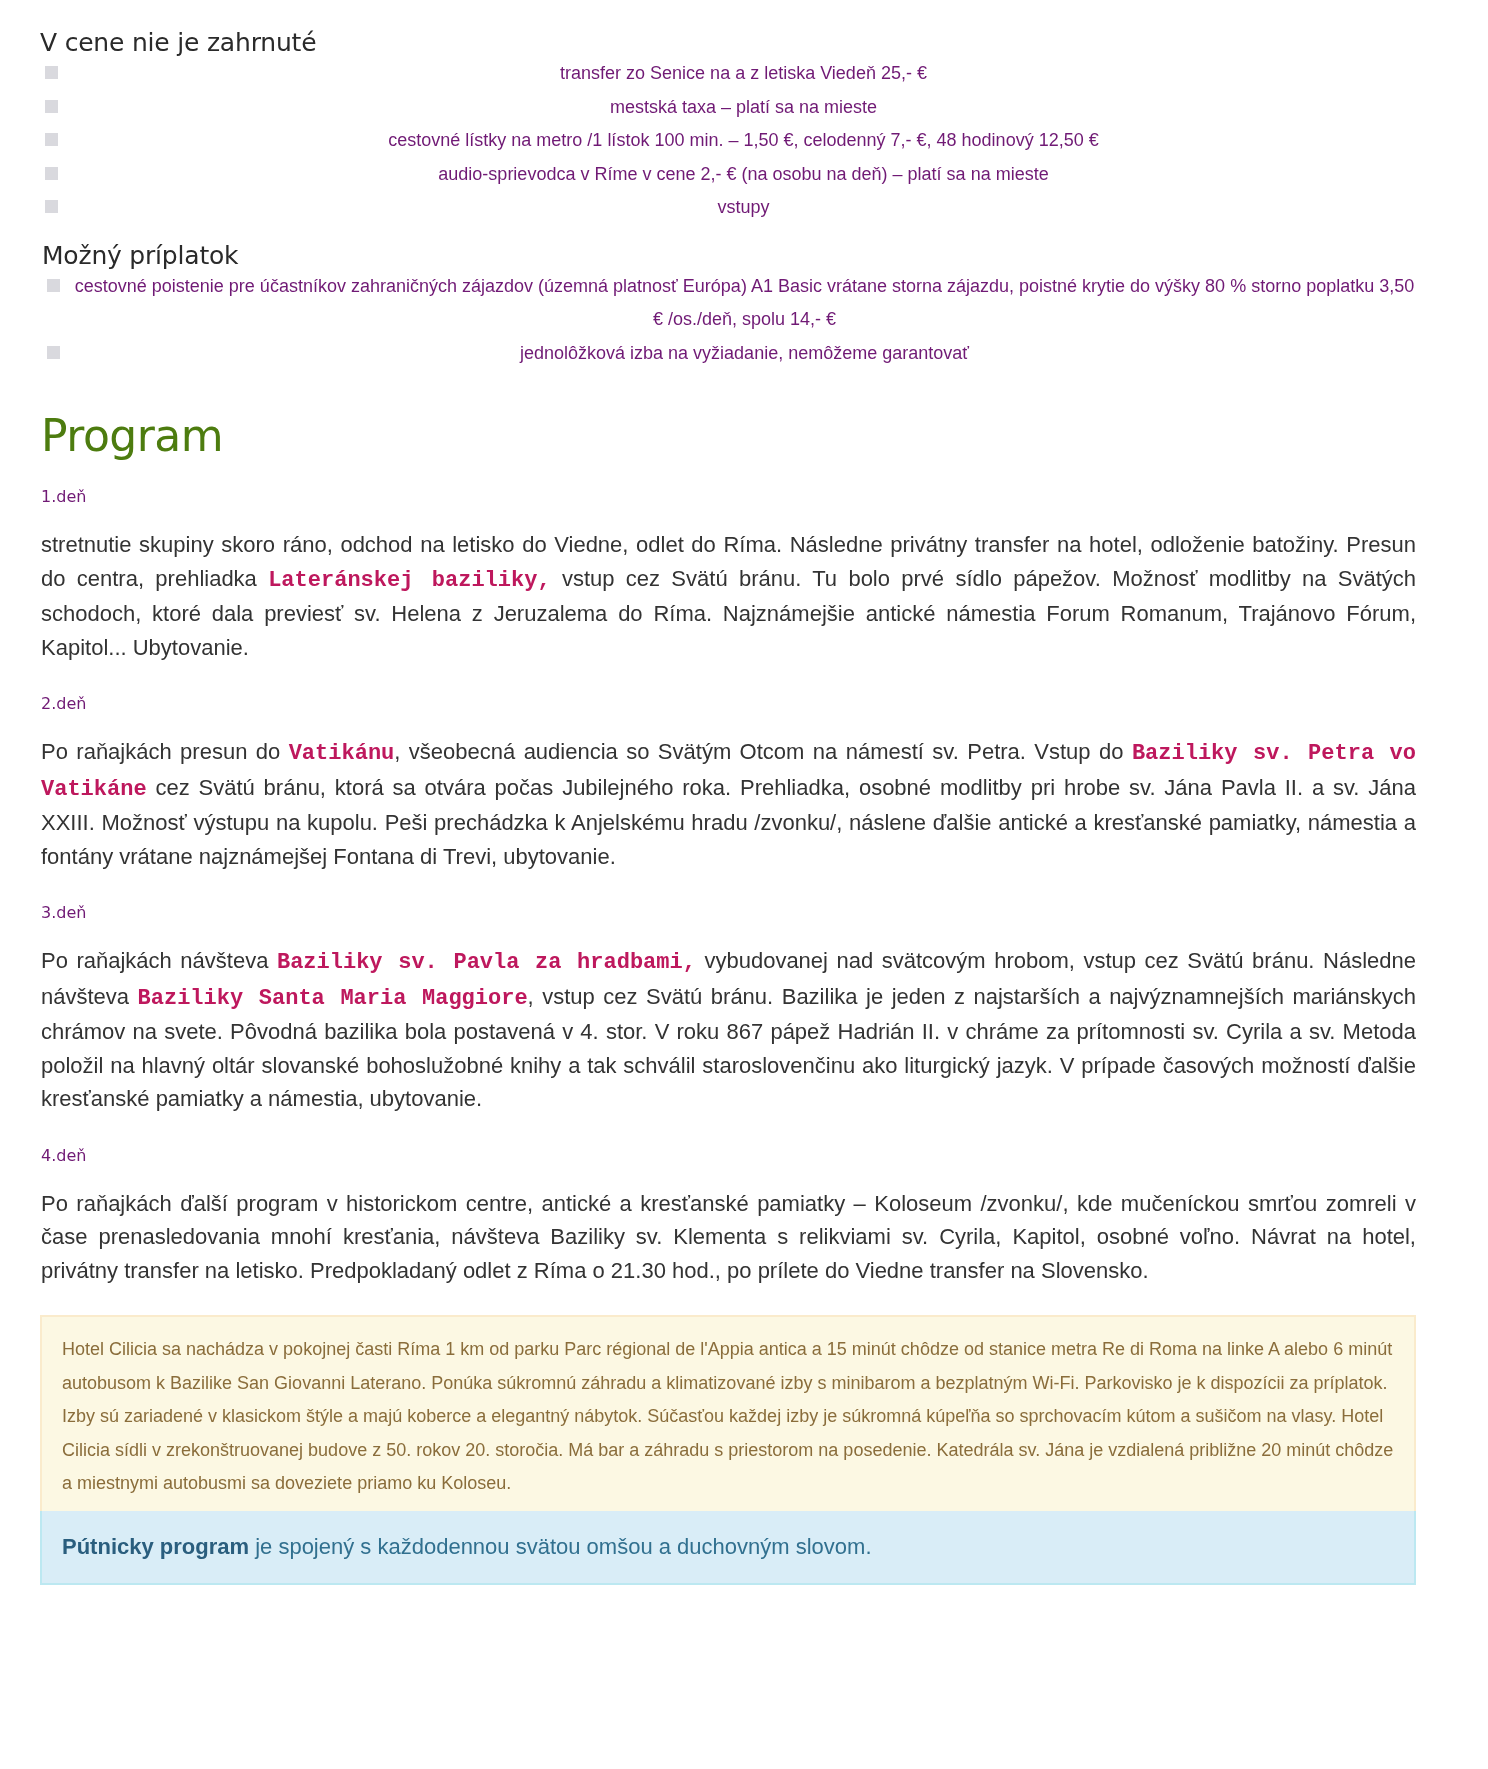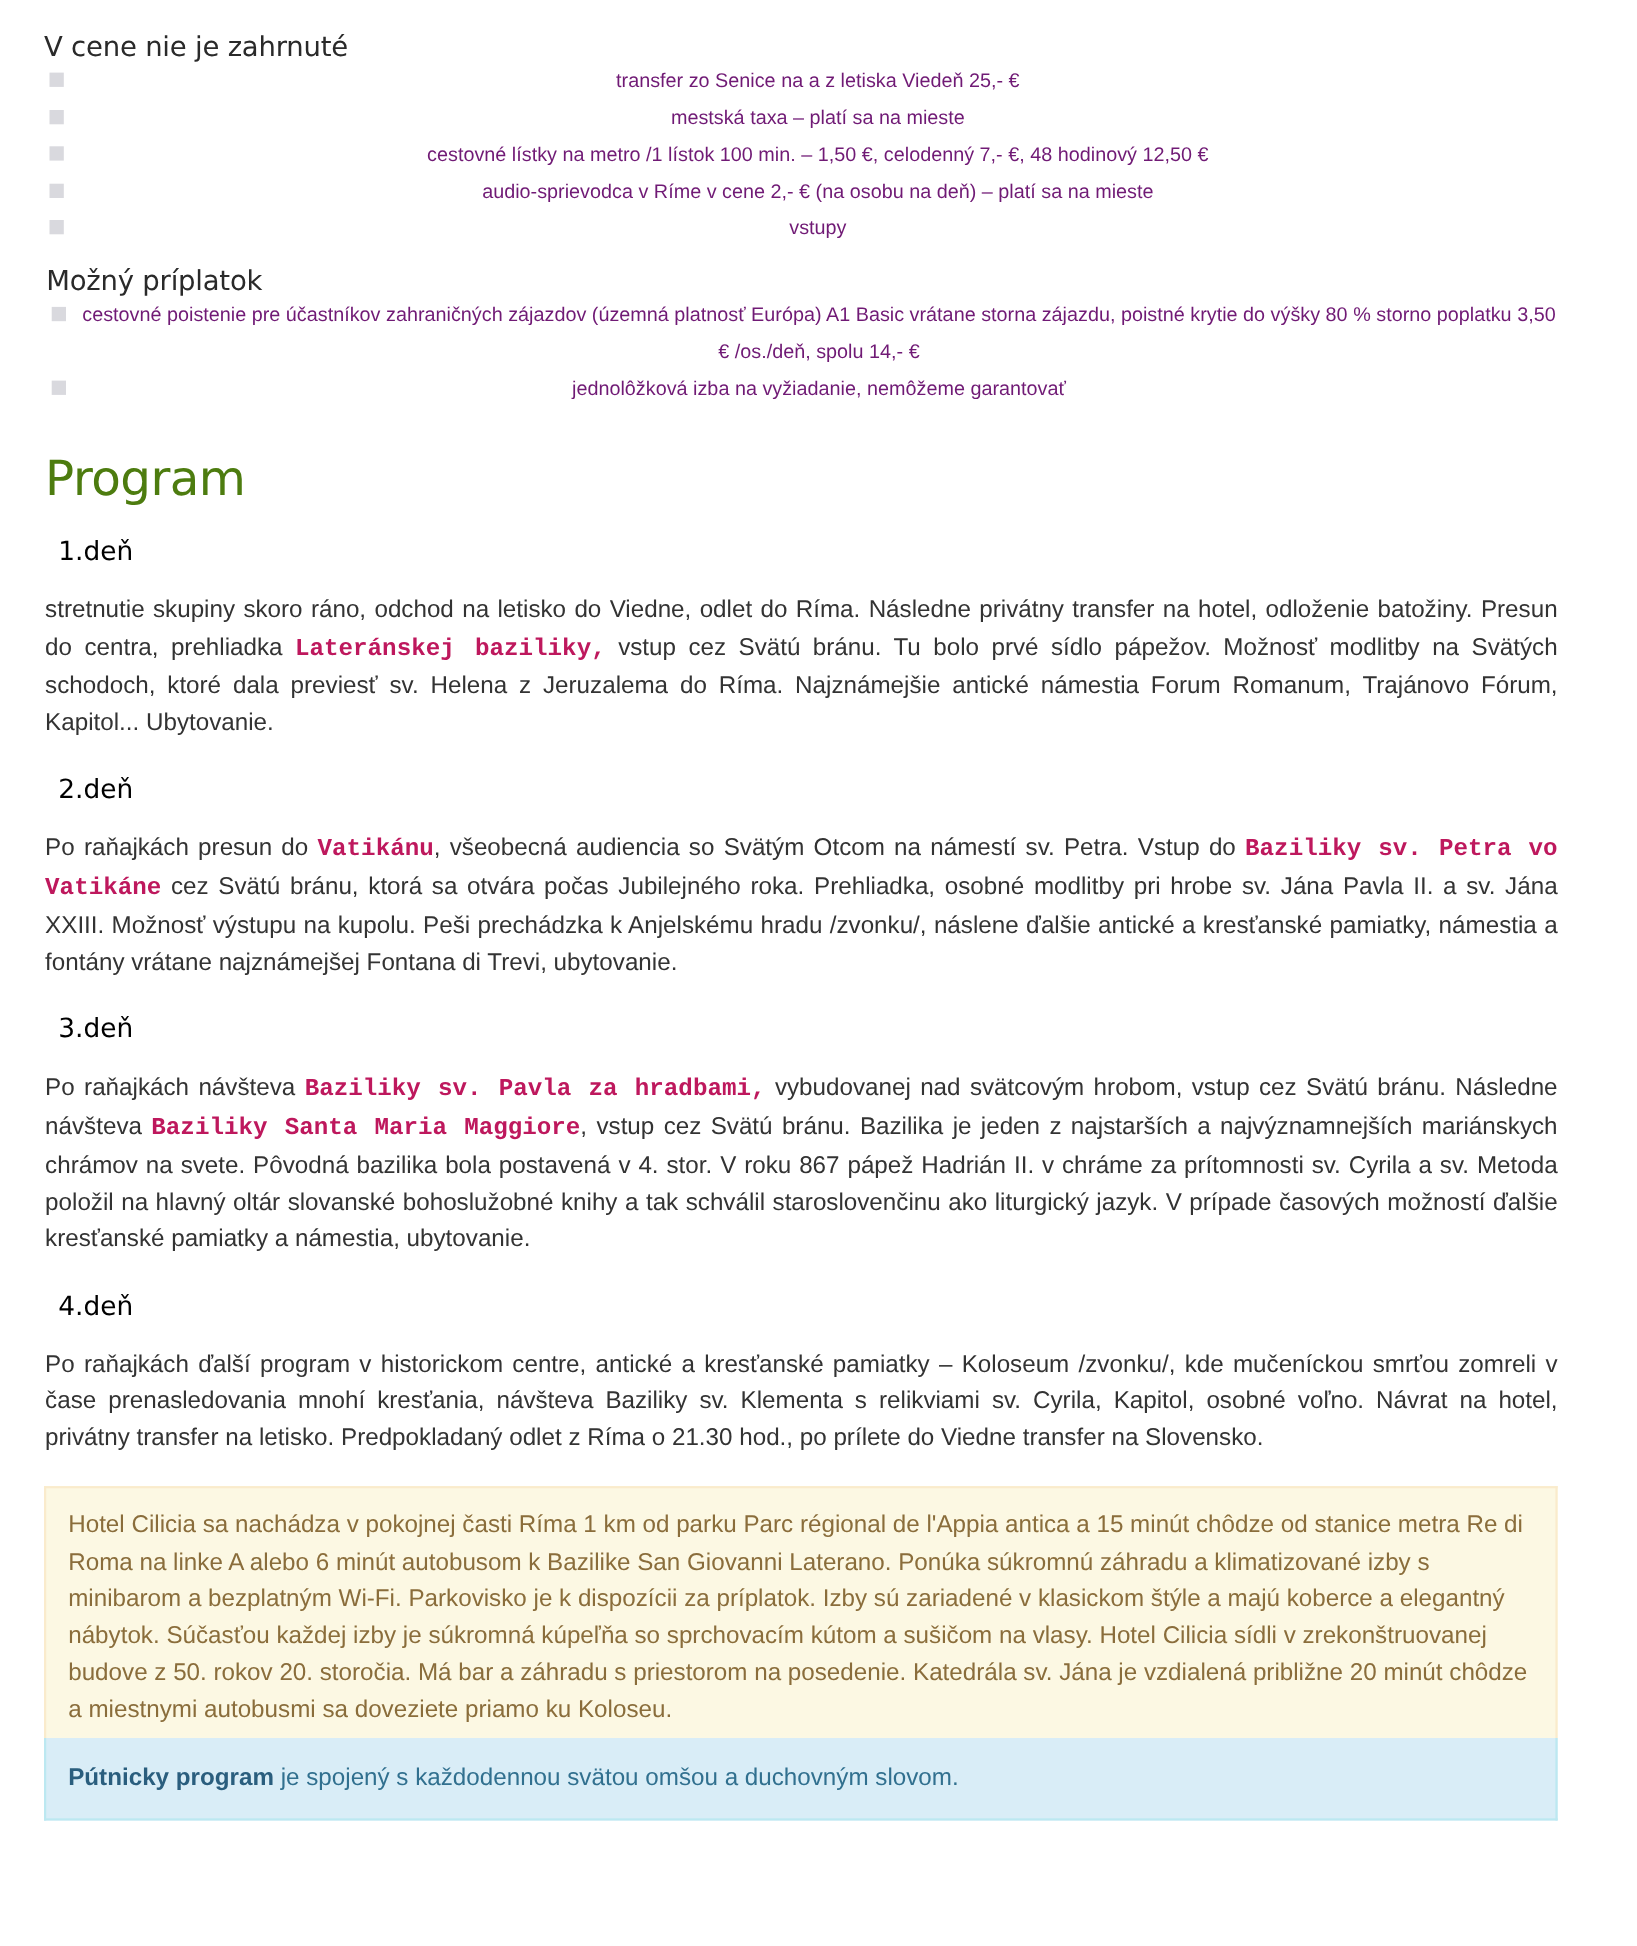--- a/index.html
+++ b/index.html
@@ -52,23 +52,23 @@
       font-family: "DejaVu Sans", sans-serif;
       font-weight: 500;
       font-size: 44px;
       color: #4d7c0f;
       margin: 40px 0 0 1px;
       letter-spacing: -0.5px;
     }
     .day-title {
       font-family: "DejaVu Sans", sans-serif;
       font-weight: 500;
-      font-size: 24px;
-      color: #000000;
-      margin: 12px;
+      font-size: 16px;
+      color: #701a75;
+      margin: 0;
       padding-left: 1px;
     }
     .day { margin-top: 0; }
     .day p {
       font-family: "Liberation Sans", sans-serif;
       font-size: 22px;
       line-height: 33.5px;
       text-align: justify;
       margin: 22px 0 0 1px;
       color: #333;
@@ -76,21 +76,21 @@
     .day b { font-weight: bold; color: #be185d; font-family: Liberation Mono, monospace; }
     .d1 { margin-top: 26px; }
     .d2, .d3, .d4 { margin-top: 30px; }
     .alert-warning {
       margin-top: 28px;
       background: #fcf8e3;
       border: 2px solid #faebcc;
       border-bottom: none;
       color: #8a6d3b;
       font-family: "Liberation Sans", sans-serif;
-      font-size: 22px;
+      font-size: 18px;
       line-height: 33.5px;
       padding: 16px 20px 10px 20px;
     }
     .alert-info {
       background: #d9edf7;
       border: 2px solid #bce8f1;
       border-top: none;
       color: #31708f;
       font-family: "Liberation Sans", sans-serif;
       font-size: 22px;

